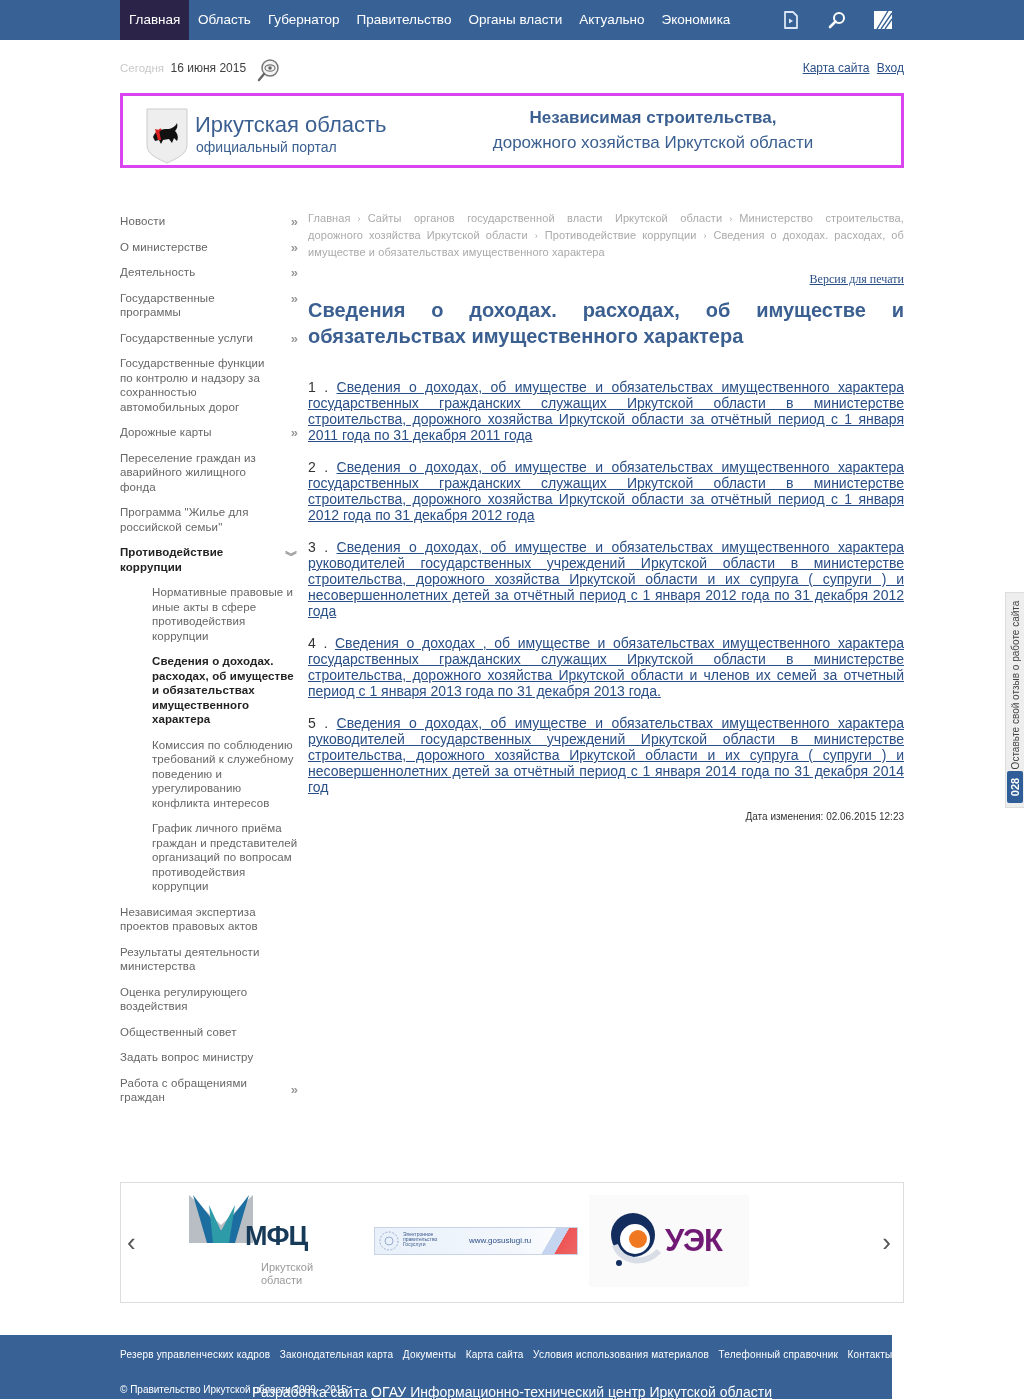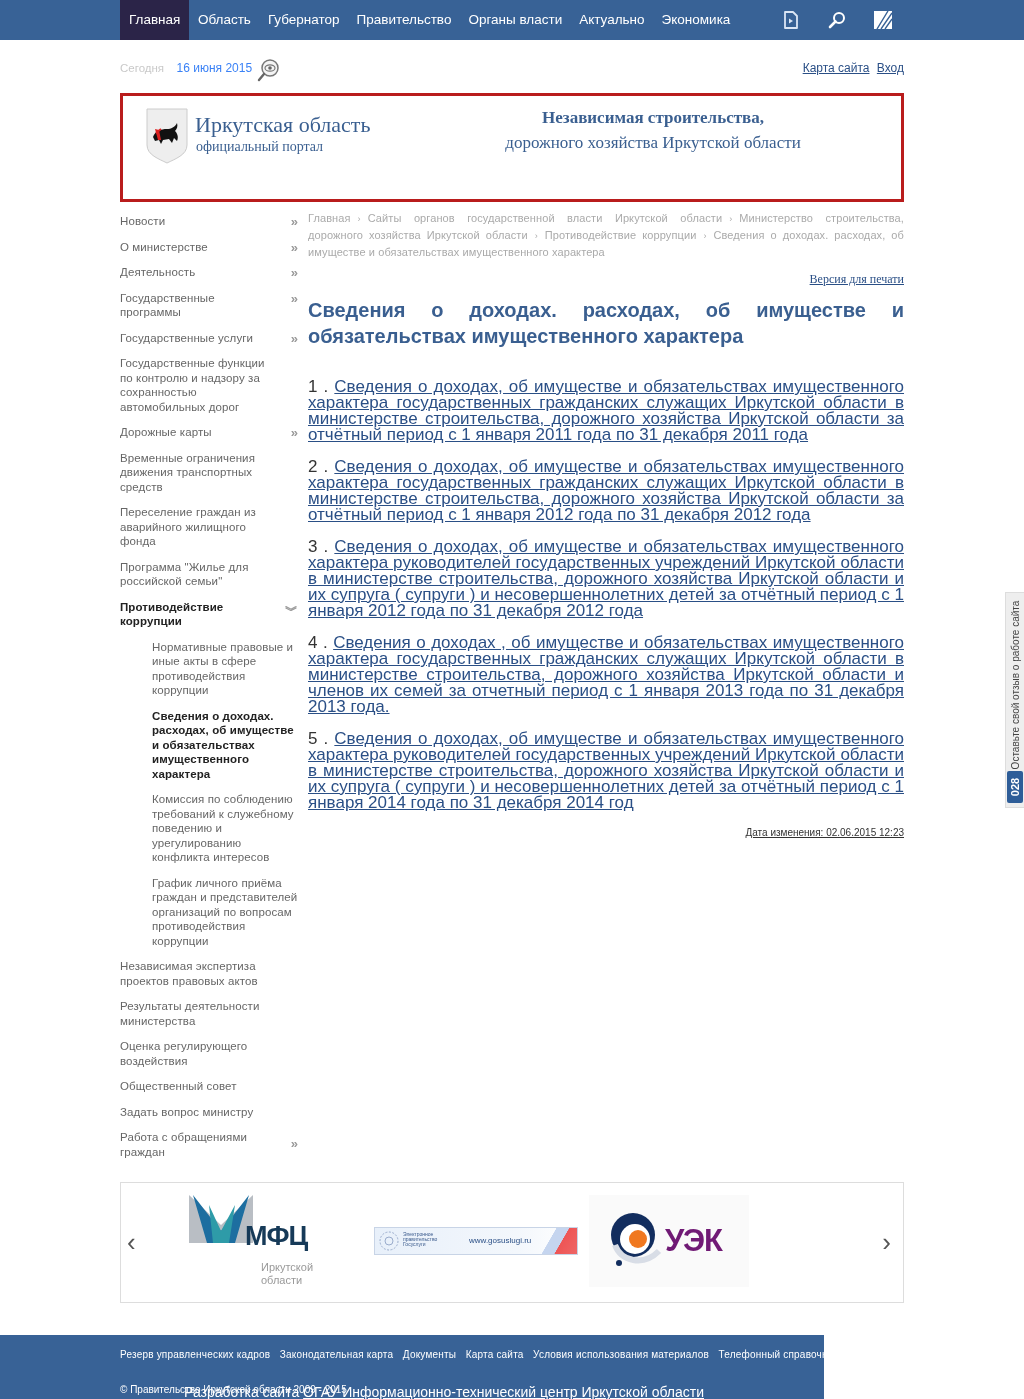--- a/index.html
+++ b/index.html
@@ -11,27 +11,27 @@
   .topnav { height: 40px; background: #386296; width: 100%; position: relative; }
   .topnav .inner { position: absolute; left: 120px; top: 0; height: 40px; display: flex; }
   .topnav .item { height: 40px; line-height: 40px; padding: 0 8.5px; color: #fff; font-size: 13.5px; cursor: pointer; white-space: nowrap; }
   .topnav .item.active { background: #2b2448; padding: 0 9px; }
   .topnav .icons { position: absolute; left: 780px; top: 0; height: 40px; display: flex; align-items: center; }
   .topnav .icon { width: 22px; height: 22px; display: flex; align-items: center; justify-content: center; margin-right: 24px; cursor: pointer; }
 
   
   .daterow { position: absolute; top: 58px; left: 120px; width: 784px; height: 26px; }
   .daterow .today-label { color: #c9c9c9; font-size: 11.5px; }
-  .daterow .today-date { color: #3b82f6; font-size: 12px; margin-left: 8px; }
+  .daterow .today-date { color: #404040; font-size: 12px; margin-left: 2px; }
   .daterow .eye { position: absolute; left: 136px; top: 0; width: 24px; height: 24px; cursor: pointer; }
   .daterow .links { position: absolute; right: 0; top: 3px; font-size: 12px; }
   .daterow .links a { color: #2a4f86; margin-left: 4px; }
 
   
-  .headerbox { position: absolute; top: 93px; left: 120px; width: 784px; height: 109px; border: 3px solid #b91c1c; background: #fff; font-family: Liberation Serif, serif; }
+  .headerbox { position: absolute; top: 93px; left: 120px; width: 784px; height: 75px; border: 3px solid #d946ef; background: #fff; }
   .headerbox .emblem { position: absolute; left: 22px; top: 11px; width: 44px; height: 58px; }
   .headerbox .portal-title { position: absolute; left: 72px; top: 16px; font-size: 22px; color: #3a5f90; }
   .headerbox .portal-sub { position: absolute; left: 73px; top: 43px; font-size: 14px; color: #3a5f90; }
   .headerbox .ministry { position: absolute; left: 330px; top: 12px; width: 400px; text-align: center; color: #3a5f90; }
   .headerbox .ministry .l1 { font-size: 17px; font-weight: bold; }
   .headerbox .ministry .l2 { font-size: 17px; margin-top: 5px; }
 
   
   .sidebar { position: absolute; left: 120px; top: 214px; width: 180px; }
   .sidebar .sitem { position: relative; font-size: 11.5px; color: #666; line-height: 14.5px; margin-bottom: 11px; padding-right: 22px; cursor: pointer; letter-spacing: 0.1px; }
@@ -41,23 +41,23 @@
   .sidebar .sub.cur { color: #222; font-weight: bold; }
 
   
   .main { position: absolute; left: 308px; top: 210px; width: 596px; }
   .breadcrumb { font-size: 11px; color: #aaa; line-height: 16px; text-align: justify; letter-spacing: 0.1px; }
   .breadcrumb .sep { margin: 0 7px; color: #aaa; font-size: 9px; }
   .print { text-align: right; margin-top: 12px; font-size: 12px; }
   .print a { color: #2a4f86; font-family: Liberation Serif, serif; }
   .title { margin-top: 10px; font-size: 20px; font-weight: bold; color: #3a5f90; line-height: 26px; text-align: justify; }
   .docs { margin-top: 30px; }
-  .doc { font-size: 17px; line-height: 16px; text-align: justify; margin-bottom: 16px; color: #333; }
+  .doc { font-size: 14px; line-height: 16px; text-align: justify; margin-bottom: 16px; color: #333; }
   .doc a { color: #2a4f86; text-decoration: underline; }
-  .modified { text-align: right; font-size: 10px; color: #333; margin-top: 2px; text-decoration: underline; }
+  .modified { text-align: right; font-size: 10px; color: #333; margin-top: 2px; }
 
   
   .feedback { position: absolute; left: 1005px; top: 592px; width: 19px; height: 216px; background: #eeeeee; border: 1px solid #ddd; border-right: none; cursor: pointer; }
   .feedback .count { position: absolute; left: 1px; bottom: 4px; width: 16px; height: 32px; background: #2e5d98; color: #fff; font-weight: bold; font-size: 11px; border-radius: 2px; }
   .feedback .count span { position: absolute; left: 50%; top: 50%; transform: translate(-50%,-50%) rotate(-90deg); white-space: nowrap; }
   .feedback .label { position: absolute; left: 50%; top: 92px; transform: translate(-50%,-50%) rotate(-90deg); white-space: nowrap; font-size: 10px; color: #444; }
 
   
   .carousel { position: absolute; left: 120px; top: 1182px; width: 784px; height: 121px; border: 1px solid #ddd; background: #fff; }
   .carousel .nav { position: absolute; top: 46px; font-size: 26px; color: #555; cursor: pointer; line-height: 26px; }
@@ -67,21 +67,21 @@
   .logo-mfc .mfc-text { position: absolute; left: 56px; top: 26px; font-size: 27px; font-weight: bold; color: #163a58; letter-spacing: -1px; }
   .logo-mfc .mfc-sub { position: absolute; left: 72px; top: 66px; font-size: 11px; color: #999; line-height: 13px; }
   .logo-gos { position: absolute; left: 253px; top: 44px; width: 204px; height: 28px; border: 1px solid #c8d4e6; background: linear-gradient(to right,#e8f0fa,#f3f7fc 70%,#fff); cursor: pointer; }
   .logo-gos .g1 { position: absolute; left: 28px; top: 4px; font-size: 5px; line-height: 5px; color: #3a5a8c; }
   .logo-gos .g2 { position: absolute; left: 94px; top: 8px; font-size: 8px; color: #2a4f86; }
   .logo-gos .stripe { position: absolute; right: 0; top: 0; width: 36px; height: 26px; background: linear-gradient(120deg, transparent 30%, #c5d5ef 31%, #c5d5ef 55%, #e55 56%, #e66 100%); }
   .logo-uek { position: absolute; left: 468px; top: 12px; width: 160px; height: 92px; background: #fafafa; cursor: pointer; }
   .logo-uek .uek-text { position: absolute; left: 76px; top: 28px; font-size: 31px; font-weight: bold; color: #701a75; letter-spacing: -1px; }
 
   
-  .footer { position: absolute; left: 0; top: 1335px; width: 824px; height: 64px; background: #386296; }
+  .footer { position: absolute; left: 0; top: 1335px; width: 892px; height: 64px; background: #386296; }
   .footer .links { position: absolute; left: 120px; top: 14px; display: flex; font-size: 10px; color: #fff; letter-spacing: 0.2px; }
   .footer .links span { margin-right: 9.5px; cursor: pointer; white-space: nowrap; }
   .footer .copy { position: absolute; left: 120px; top: 49px; font-size: 10px; color: #fff; }
   .footer .dev { position: absolute; right: 120px; top: 49px; font-size: 14px; color: #fff; }
   .footer .dev a { color: #fff; text-decoration: underline; }
 </style>
 </head>
 <body>
 
 <div class="topnav">
@@ -151,21 +151,20 @@
 </div>
 
 <div class="sidebar">
   <div class="sitem"><span>Новости</span><span class="arr">»</span></div>
   <div class="sitem"><span>О министерстве</span><span class="arr">»</span></div>
   <div class="sitem"><span>Деятельность</span><span class="arr">»</span></div>
   <div class="sitem"><span>Государственные программы</span><span class="arr">»</span></div>
   <div class="sitem"><span>Государственные услуги</span><span class="arr">»</span></div>
   <div class="sitem"><span>Государственные функции по контролю и надзору за сохранностью автомобильных дорог</span></div>
   <div class="sitem"><span>Дорожные карты</span><span class="arr">»</span></div>
-  <div class="sitem"><span>Временные ограничения движения транспортных средств</span></div>
   <div class="sitem"><span>Переселение граждан из аварийного жилищного фонда</span></div>
   <div class="sitem"><span>Программа "Жилье для российской семьи"</span></div>
   <div class="sitem bold"><span>Противодействие коррупции</span><span class="arr" style="top:4px">︾</span></div>
   <div class="sitem sub">Нормативные правовые и иные акты в сфере противодействия коррупции</div>
   <div class="sitem sub cur">Сведения о доходах. расходах, об имуществе и обязательствах имущественного характера</div>
   <div class="sitem sub">Комиссия по соблюдению требований к служебному поведению и урегулированию конфликта интересов</div>
   <div class="sitem sub">График личного приёма граждан и представителей организаций по вопросам противодействия коррупции</div>
   <div class="sitem"><span>Независимая экспертиза проектов правовых актов</span></div>
   <div class="sitem"><span>Результаты деятельности министерства</span></div>
   <div class="sitem"><span>Оценка регулирующего воздействия</span></div>

